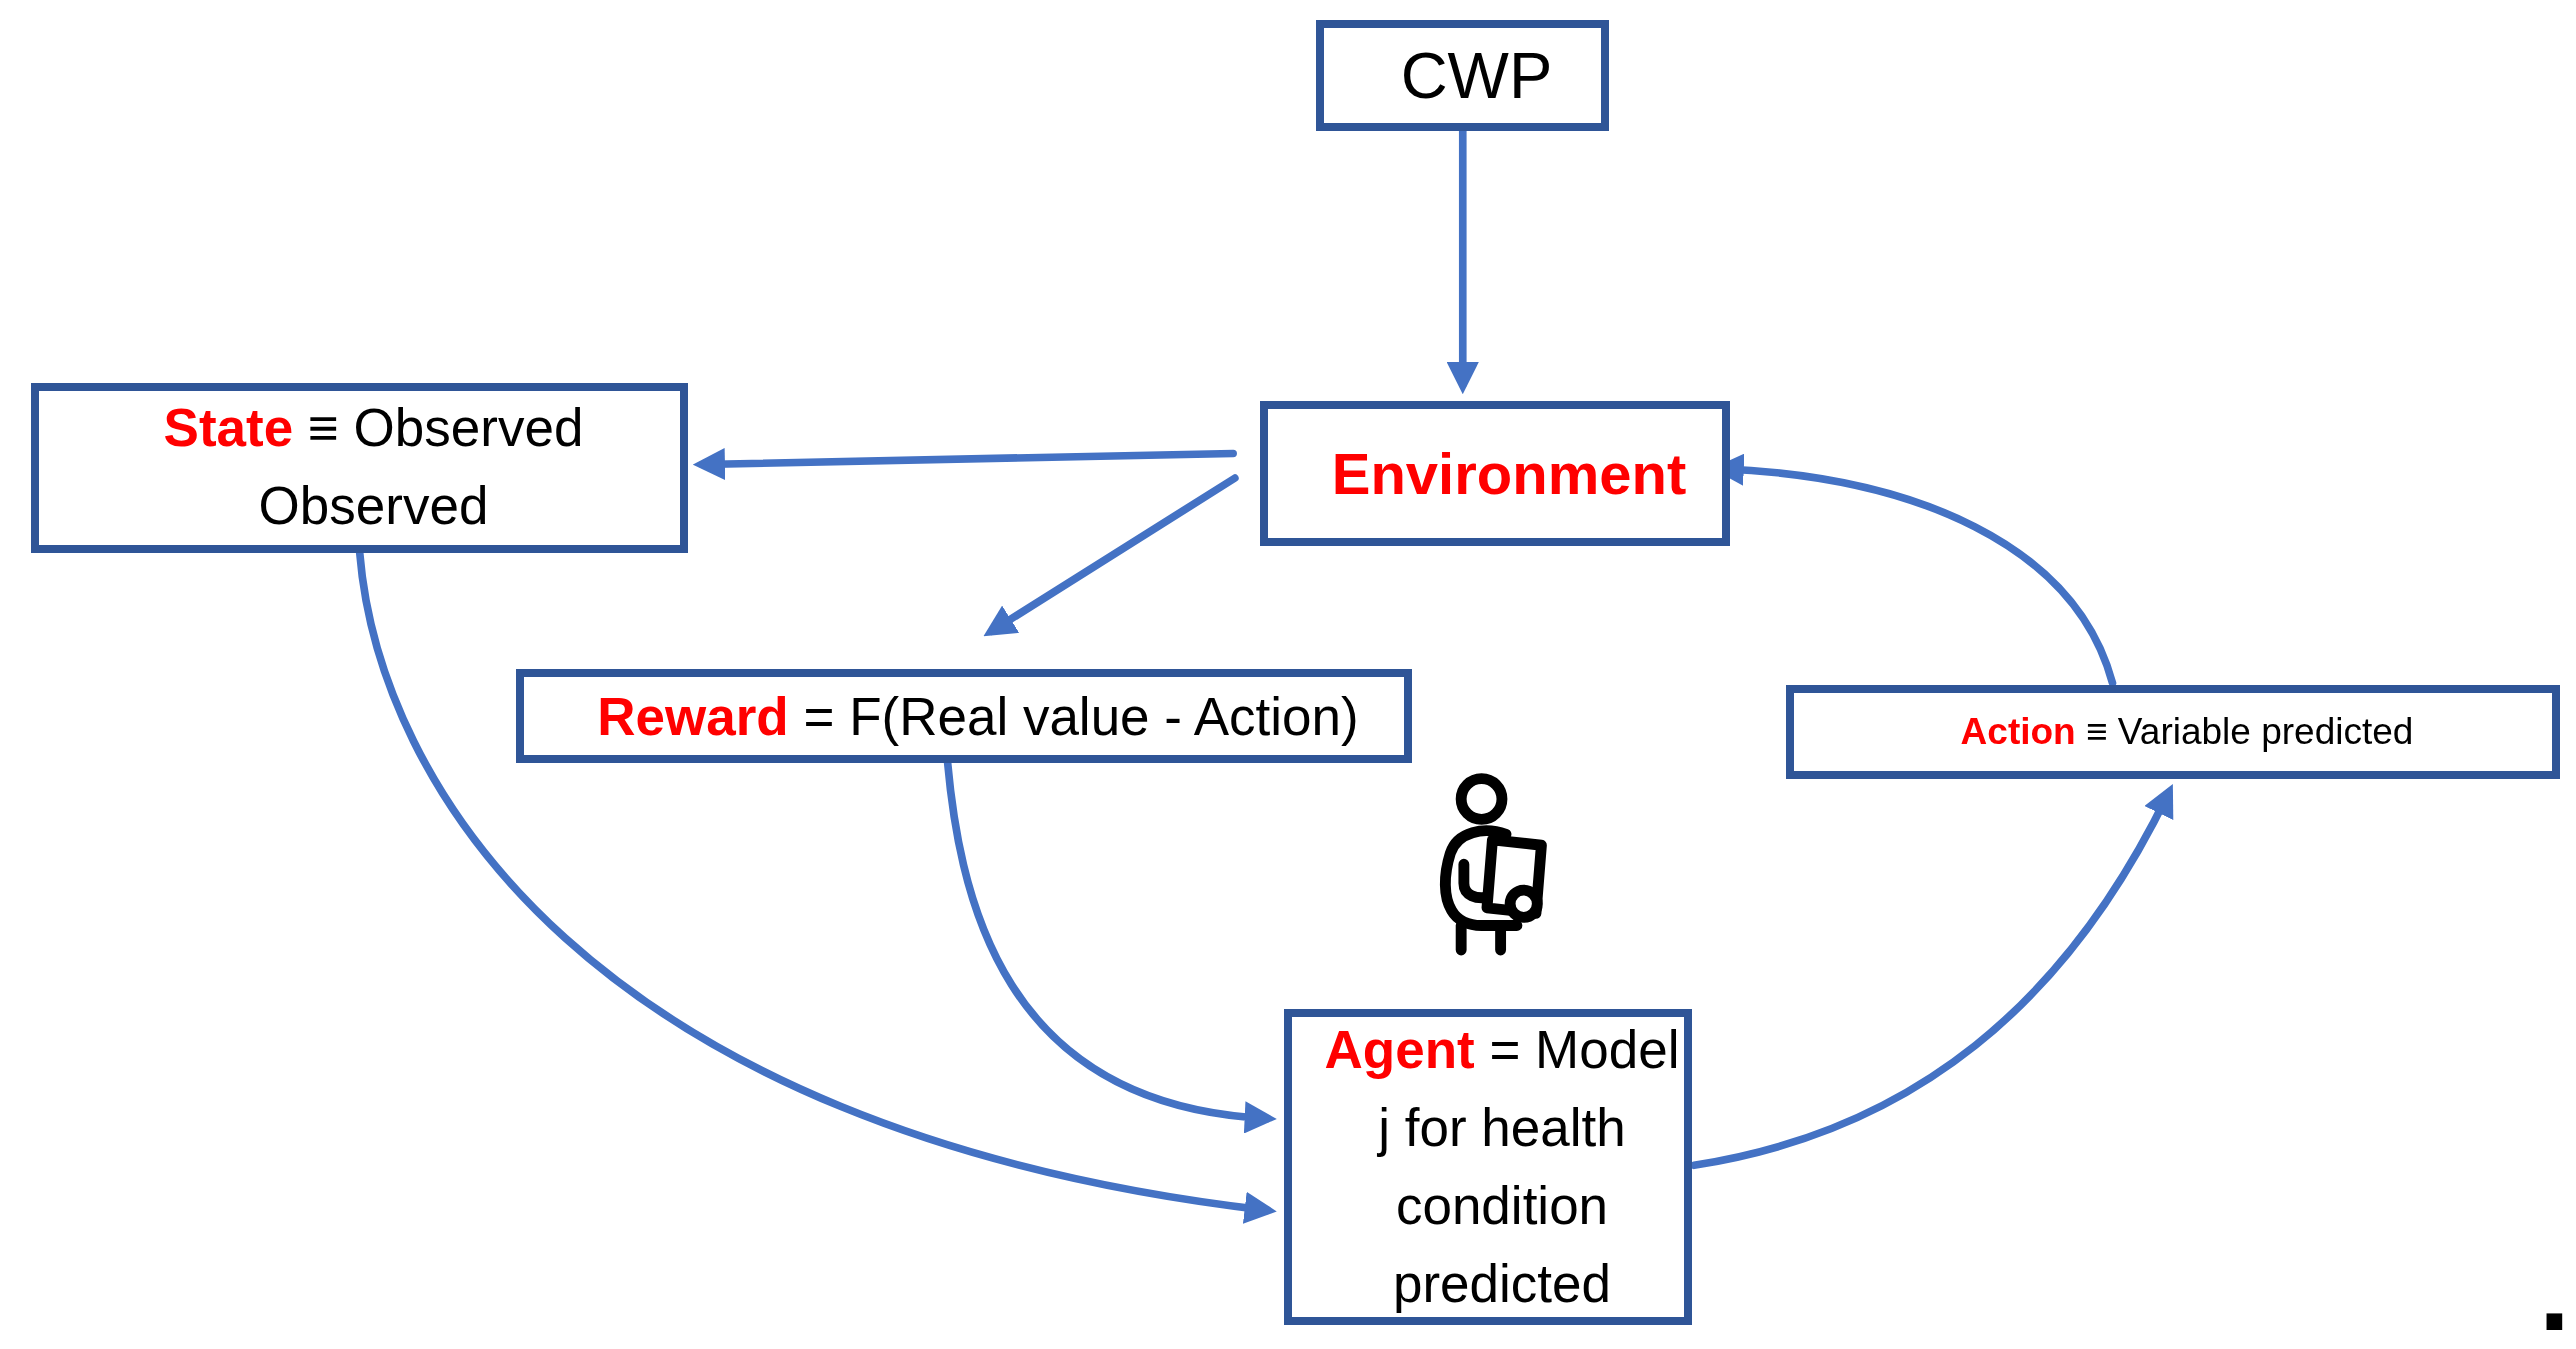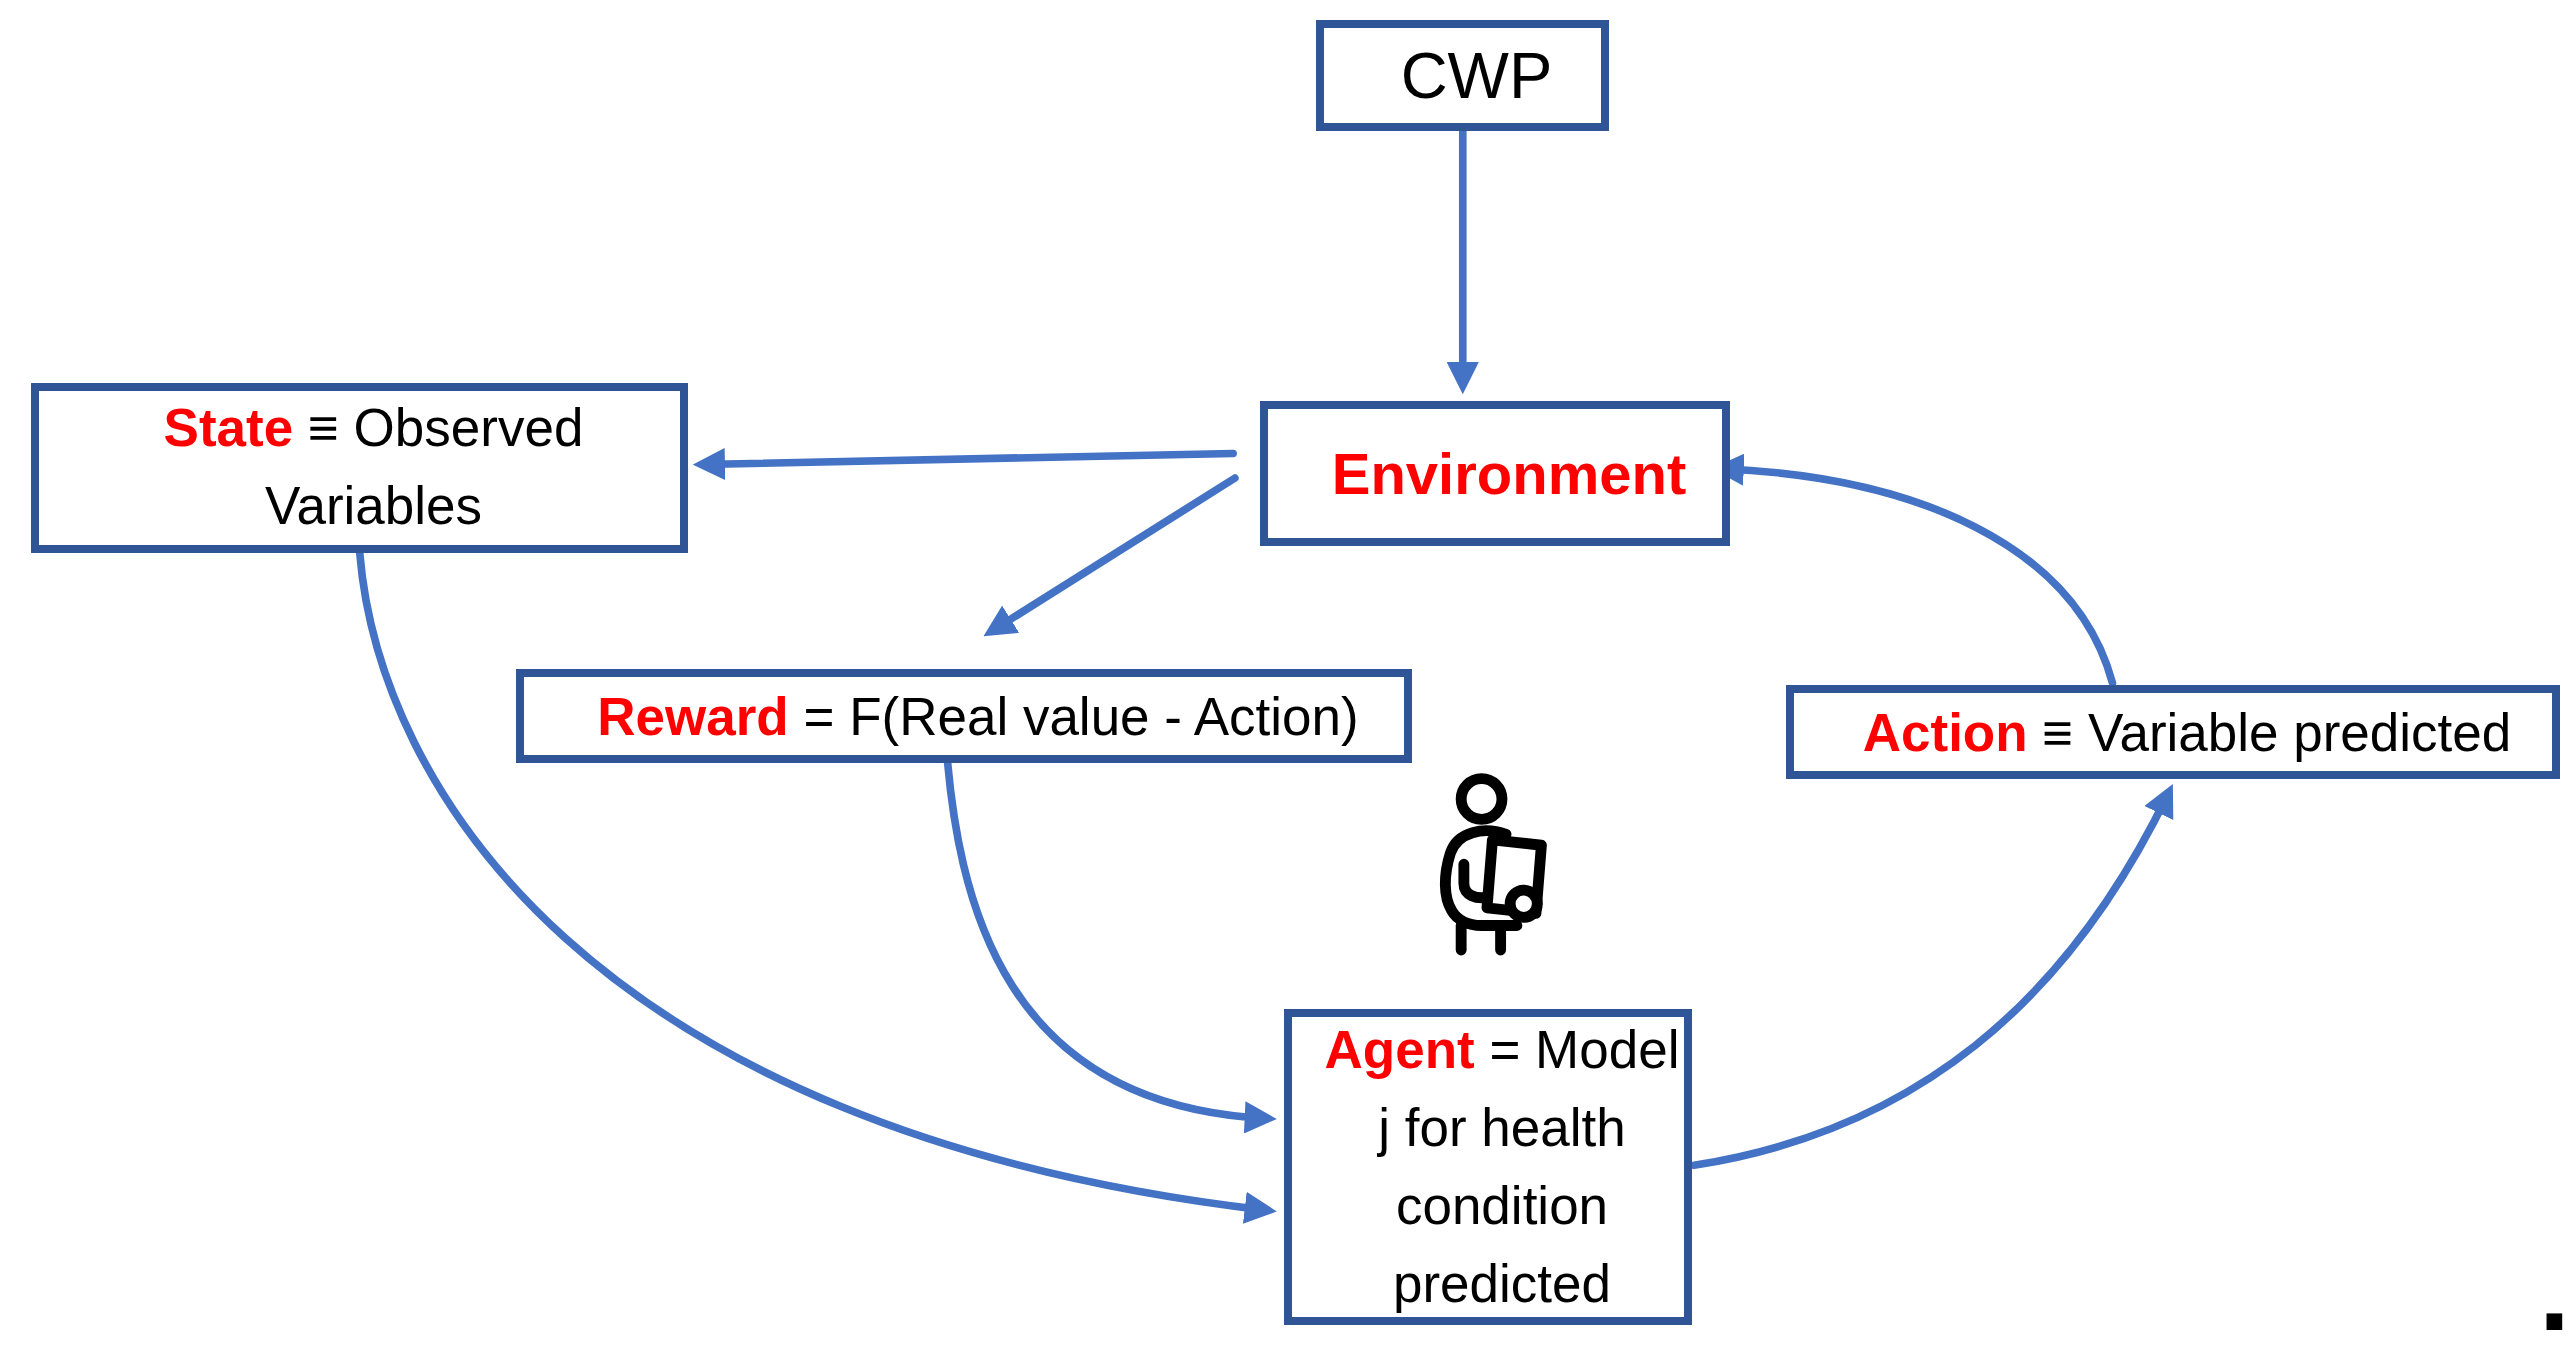--- a/index.html
+++ b/index.html
@@ -29,21 +29,21 @@
     text-align:center;
     color:var(--text);
     padding-left:28px;
   }
   .box .line{display:block;white-space:nowrap;}
   .kw{color:var(--keyword-red);font-weight:bold;}
   .cwp{left:1316px;top:20.4px;width:293px;height:111px;font-size:65px;}
   .environment{left:1260px;top:401px;width:470px;height:145px;font-size:58px;font-weight:bold;color:var(--keyword-red);}
   .state{left:31px;top:383px;width:657px;height:170px;font-size:53px;line-height:78px;justify-content:flex-end;}
   .reward{left:516px;top:642px;width:896px;height:94px;font-size:53px;margin-top:27px;}
-  .action{left:1786px;top:685px;width:774px;height:94px;font-size:53px;}
+  .action{left:1786px;top:685px;width:774px;height:94px;font-size:37px;}
   .agent{left:1284px;top:1009px;width:408px;height:316px;font-size:53px;line-height:78px;}
   .person{position:absolute;left:1419px;top:770px;width:136px;height:194px;}
   .period{
     position:absolute;left:2539px;top:1237px;
     font-size:111px;font-weight:bold;color:var(--text);line-height:1;
   }
 </style>
 </head>
 <body>
 
@@ -67,21 +67,21 @@
   <div class="box cwp">
     <div class="line">CWP</div>
   </div>
 
   <div class="box environment">
     <div class="line">Environment</div>
   </div>
 
   <div class="box state">
     <div class="line"><span class="kw">State</span><span> ≡ Observed</span></div>
-    <div class="line">Variables</div>
+    <div class="line">Observed</div>
   </div>
 
   <div class="box reward">
     <div class="line"><span class="kw">Reward</span><span> = F(Real value - Action)</span></div>
   </div>
 
   <div class="box action">
     <div class="line"><span class="kw">Action</span><span> ≡ Variable predicted</span></div>
   </div>
 

